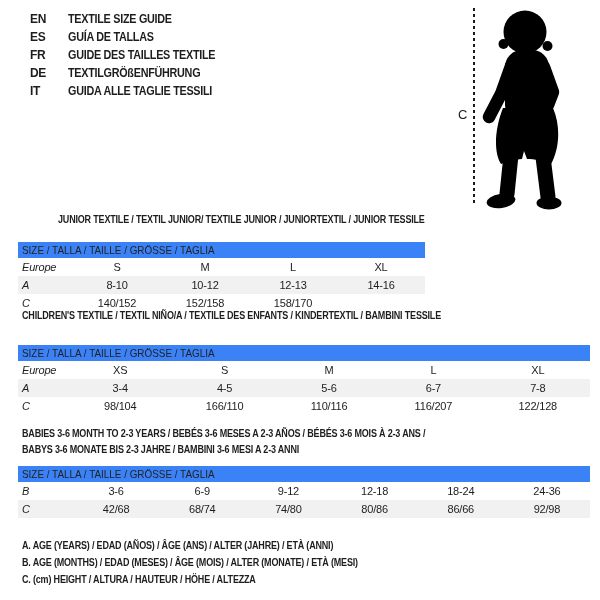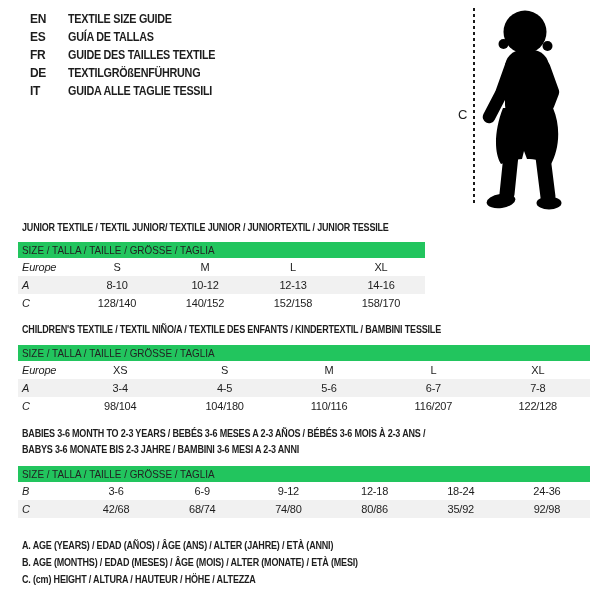--- a/index.html
+++ b/index.html
@@ -15,21 +15,21 @@
   .lang-label{font-weight:700;font-size:12px;letter-spacing:-0.3px;}
   
   .dash-line{position:absolute;left:473px;top:8px;width:2px;height:198px;
     background:repeating-linear-gradient(to bottom,#1a1a1a 0 3px,transparent 3px 6px);}
   .c-marker{position:absolute;left:458px;top:107px;font-size:13px;font-weight:400;}
   .baby-svg{position:absolute;left:478px;top:5px;}
   
   .sec-title{position:absolute;left:22px;font-weight:700;font-size:10px;letter-spacing:-0.2px;line-height:16px;}
   
   .tbl{position:absolute;left:18px;}
-  .bar{height:16px;line-height:16px;background:#22c55e;font-size:11px;font-weight:400;color:#222;padding-left:4px;box-sizing:border-box;}
+  .bar{height:16px;line-height:16px;background:#3b82f6;font-size:11px;font-weight:400;color:#222;padding-left:4px;box-sizing:border-box;}
   .trow{display:grid;height:18px;line-height:18px;font-size:11px;letter-spacing:-0.2px;}
   .trow.shaded{background:#f1f1f1;}
   .trow .lbl{text-align:left;padding-left:4px;font-style:italic;}
   .trow .cell{text-align:center;}
   .t-junior{width:407px;}
   .t-junior .trow{grid-template-columns:55px repeat(4,1fr);}
   .t-child{width:572px;}
   .t-child .trow{grid-template-columns:50px repeat(5,1fr);}
   .t-baby{width:572px;}
   .t-baby .trow{grid-template-columns:55px repeat(6,1fr);}
@@ -79,21 +79,21 @@
       <ellipse cx="71" cy="198" rx="12.5" ry="6.5"></ellipse>
     </g>
     <g stroke="#000000" fill="none" stroke-linecap="round" stroke-linejoin="round">
       <path d="M33,61 L23,89 L11,112" stroke-width="12.5"></path>
       <path d="M66,62 L75,87 L70,100" stroke-width="12.5"></path>
       <path d="M33,150 L29,189" stroke-width="15"></path>
       <path d="M65,152 L70,192" stroke-width="15"></path>
     </g>
   </svg>
 
-  <div class="sec-title" style="top:220px;">
+  <div class="sec-title" style="top:212px;margin-left:36px;">
     <span class="cond">JUNIOR TEXTILE / TEXTIL JUNIOR/ TEXTILE JUNIOR / JUNIORTEXTIL / JUNIOR TESSILE</span>
   </div>
   <div class="tbl t-junior" style="top:242px;">
     <div class="bar">
       <span class="cond">SIZE / TALLA / TAILLE / GRÖSSE / TAGLIA</span>
     </div>
     <div class="trow">
       <span class="lbl">Europe</span>
       <span class="cell">S</span>
       <span class="cell">M</span>
@@ -102,28 +102,27 @@
     </div>
     <div class="trow shaded">
       <span class="lbl">A</span>
       <span class="cell">8-10</span>
       <span class="cell">10-12</span>
       <span class="cell">12-13</span>
       <span class="cell">14-16</span>
     </div>
     <div class="trow">
       <span class="lbl">C</span>
-      <span class="cell">128/140</span>
       <span class="cell">140/152</span>
       <span class="cell">152/158</span>
       <span class="cell">158/170</span>
     </div>
   </div>
 
-  <div class="sec-title" style="top:322px;">
+  <div class="sec-title" style="top:308px;">
     <span class="cond">CHILDREN'S TEXTILE / TEXTIL NIÑO/A / TEXTILE DES ENFANTS / KINDERTEXTIL / BAMBINI TESSILE</span>
   </div>
   <div class="tbl t-child" style="top:345px;">
     <div class="bar">
       <span class="cond">SIZE / TALLA / TAILLE / GRÖSSE / TAGLIA</span>
     </div>
     <div class="trow">
       <span class="lbl">Europe</span>
       <span class="cell">XS</span>
       <span class="cell">S</span>
@@ -135,21 +134,21 @@
       <span class="lbl">A</span>
       <span class="cell">3-4</span>
       <span class="cell">4-5</span>
       <span class="cell">5-6</span>
       <span class="cell">6-7</span>
       <span class="cell">7-8</span>
     </div>
     <div class="trow">
       <span class="lbl">C</span>
       <span class="cell">98/104</span>
-      <span class="cell">104/180</span>
+      <span class="cell">166/110</span>
       <span class="cell">110/116</span>
       <span class="cell">116/207</span>
       <span class="cell">122/128</span>
     </div>
   </div>
 
   <div class="sec-title" style="top:426px;">
     <span class="cond">BABIES 3-6 MONTH TO 2-3 YEARS / BEBÉS 3-6 MESES A 2-3 AÑOS / BÉBÉS 3-6 MOIS À 2-3 ANS /</span><br>
     <span class="cond">BABYS 3-6 MONATE BIS 2-3 JAHRE / BAMBINI 3-6 MESI A 2-3 ANNI</span>
   </div>
@@ -165,21 +164,21 @@
       <span class="cell">12-18</span>
       <span class="cell">18-24</span>
       <span class="cell">24-36</span>
     </div>
     <div class="trow shaded">
       <span class="lbl">C</span>
       <span class="cell">42/68</span>
       <span class="cell">68/74</span>
       <span class="cell">74/80</span>
       <span class="cell">80/86</span>
-      <span class="cell">35/92</span>
+      <span class="cell">86/66</span>
       <span class="cell">92/98</span>
     </div>
   </div>
 
   <div class="notes">
     <div class="note-line">
       <span class="cond">A. AGE (YEARS) / EDAD (AÑOS) / ÂGE (ANS) / ALTER (JAHRE) / ETÀ (ANNI)</span>
     </div>
     <div class="note-line">
       <span class="cond">B. AGE (MONTHS) / EDAD (MESES) / ÂGE (MOIS) / ALTER (MONATE) / ETÀ (MESI)</span>

